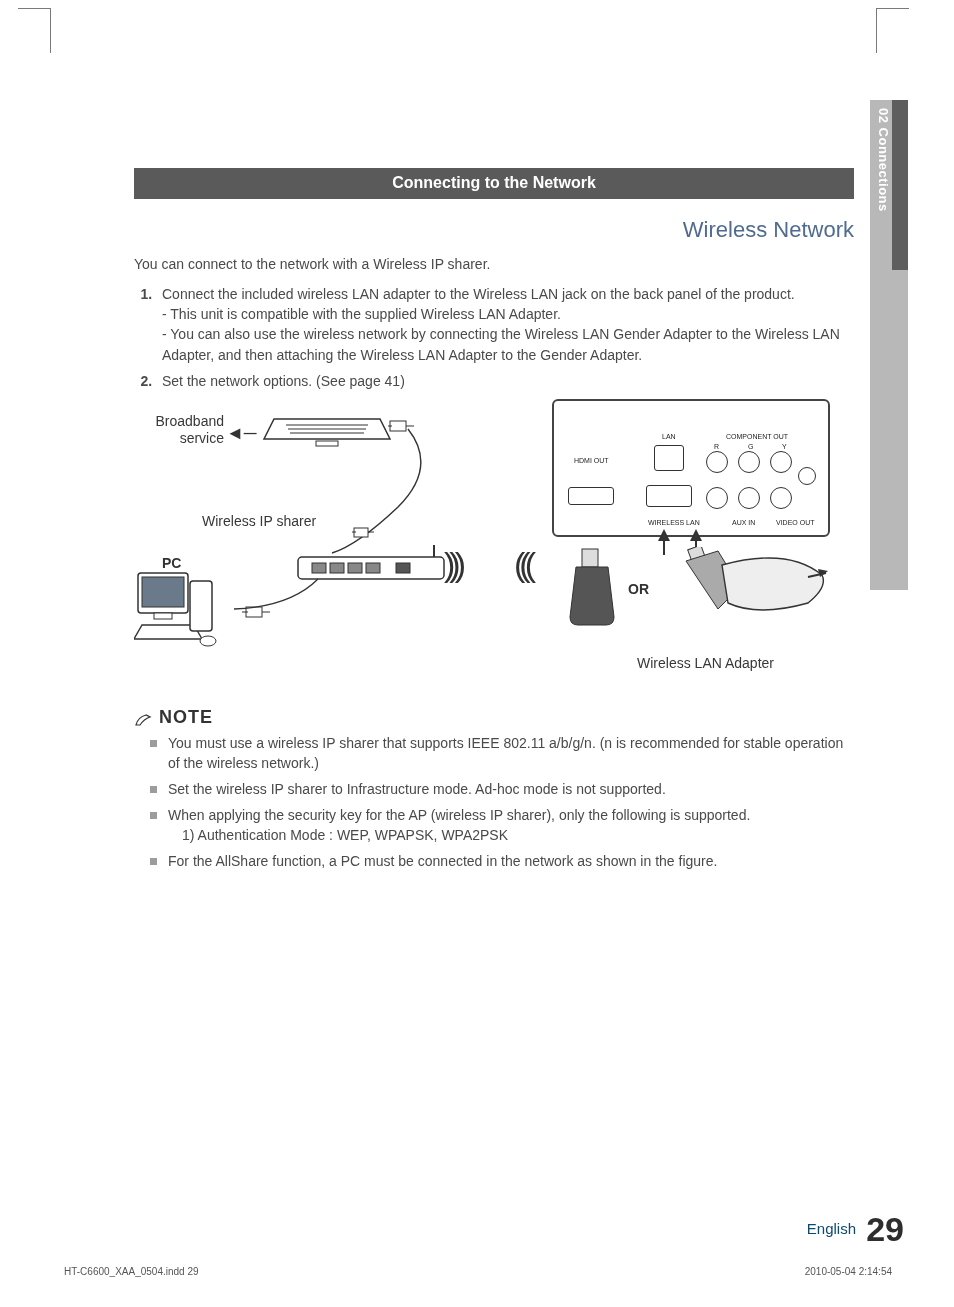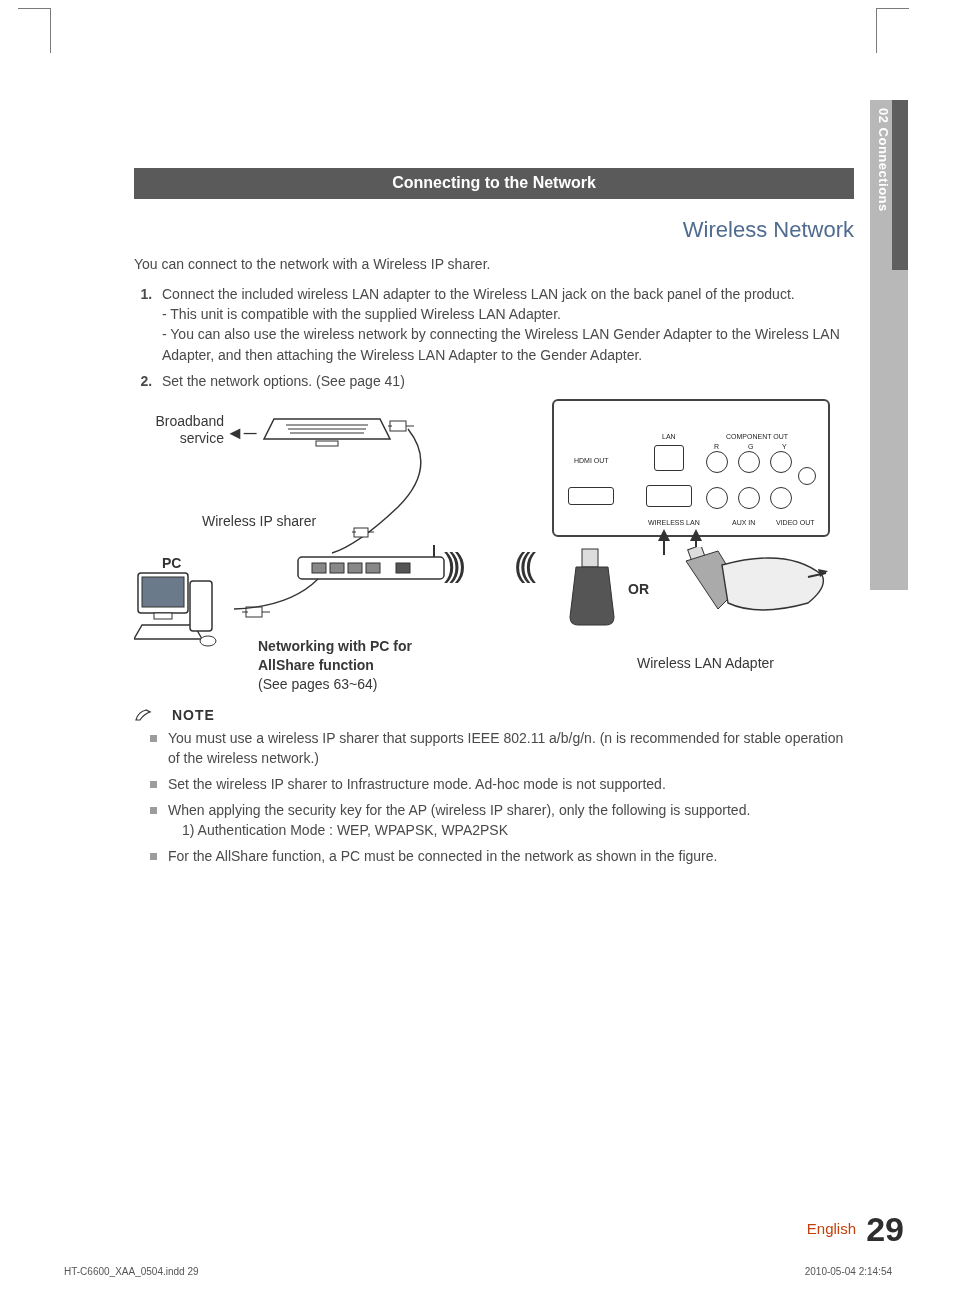--- a/index.html
+++ b/index.html
@@ -128,28 +128,28 @@
   .waves-out {
     position: absolute; top: 148px; left: 310px; font-size: 34px; color: #333; letter-spacing: -6px;
   }
   .waves-in {
     position: absolute; top: 148px; left: 380px; font-size: 34px; color: #333; letter-spacing: -6px;
   }
   .arrow-up { position:absolute; width:0; height:0; border-left:6px solid transparent; border-right:6px solid transparent; border-bottom:12px solid #333; }
   .arrow-line { position:absolute; background:#333; }
 
   .note-hdr {
-    font-size: 14px;
+    font-size: 18px;
     font-weight: bold;
     letter-spacing: 1px;
     color: #333;
     margin-top: 4px;
     display: flex;
     align-items: center;
-    gap: 20px;
+    gap: 7px;
   }
   .pen { display:inline-block; width:18px; height:14px; }
 
   ul.notes {
     list-style: none;
     padding-left: 34px;
     margin-top: 6px;
     font-size: 14px;
     color: #4a4a4a;
     line-height: 1.42;
@@ -162,21 +162,21 @@
     width: 7px; height: 7px;
     background: #9c9c9c;
   }
   .subnum { margin-left: 14px; }
 
   .footer-lang {
     position: absolute;
     bottom: 70px;
     right: 98px;
     font-size: 15px;
-    color: #c2410c;
+    color: #0c4a6e;
   }
   .footer-page {
     position: absolute;
     bottom: 58px;
     right: 50px;
     font-size: 34px;
     font-weight: bold;
     color: #2e2e2e;
   }
   .footer-left {
@@ -286,25 +286,20 @@
       <svg width="28" height="18">
           <rect x="4" y="4" width="16" height="10" stroke="#333" fill="#fff"></rect>
           <path d="M0 9 L6 9 M20 9 L28 9" stroke="#333"></path>
         </svg>
     </div>
 
     <svg style="position:absolute; top:180px; left:96px;" width="90" height="40">
       <path d="M88 2 Q60 30 4 32" stroke="#333" stroke-width="1.3" fill="none"></path>
     </svg>
 
-    <div class="diag-label" style="top:240px; left:124px; width:220px; text-align:left; line-height:1.35;">
-      <span style="font-weight:bold">Networking with PC for</span><br>
-      <span style="font-weight:bold">AllShare function</span><br>
-      <span>(See pages 63~64)</span>
-    </div>
 
     <div class="waves-out">)))</div>
     <div class="waves-in">(((</div>
 
     <div class="panel">
       <span class="port-label" style="top:56px; left:20px;">HDMI OUT</span>
       <div class="port" style="top:86px; left:14px; width:46px; height:18px;"></div>
       <span class="port-label" style="top:32px; left:108px;">LAN</span>
       <div class="port" style="top:44px; left:100px; width:30px; height:26px;"></div>
       <div class="port" style="top:84px; left:92px; width:46px; height:22px;"></div>

